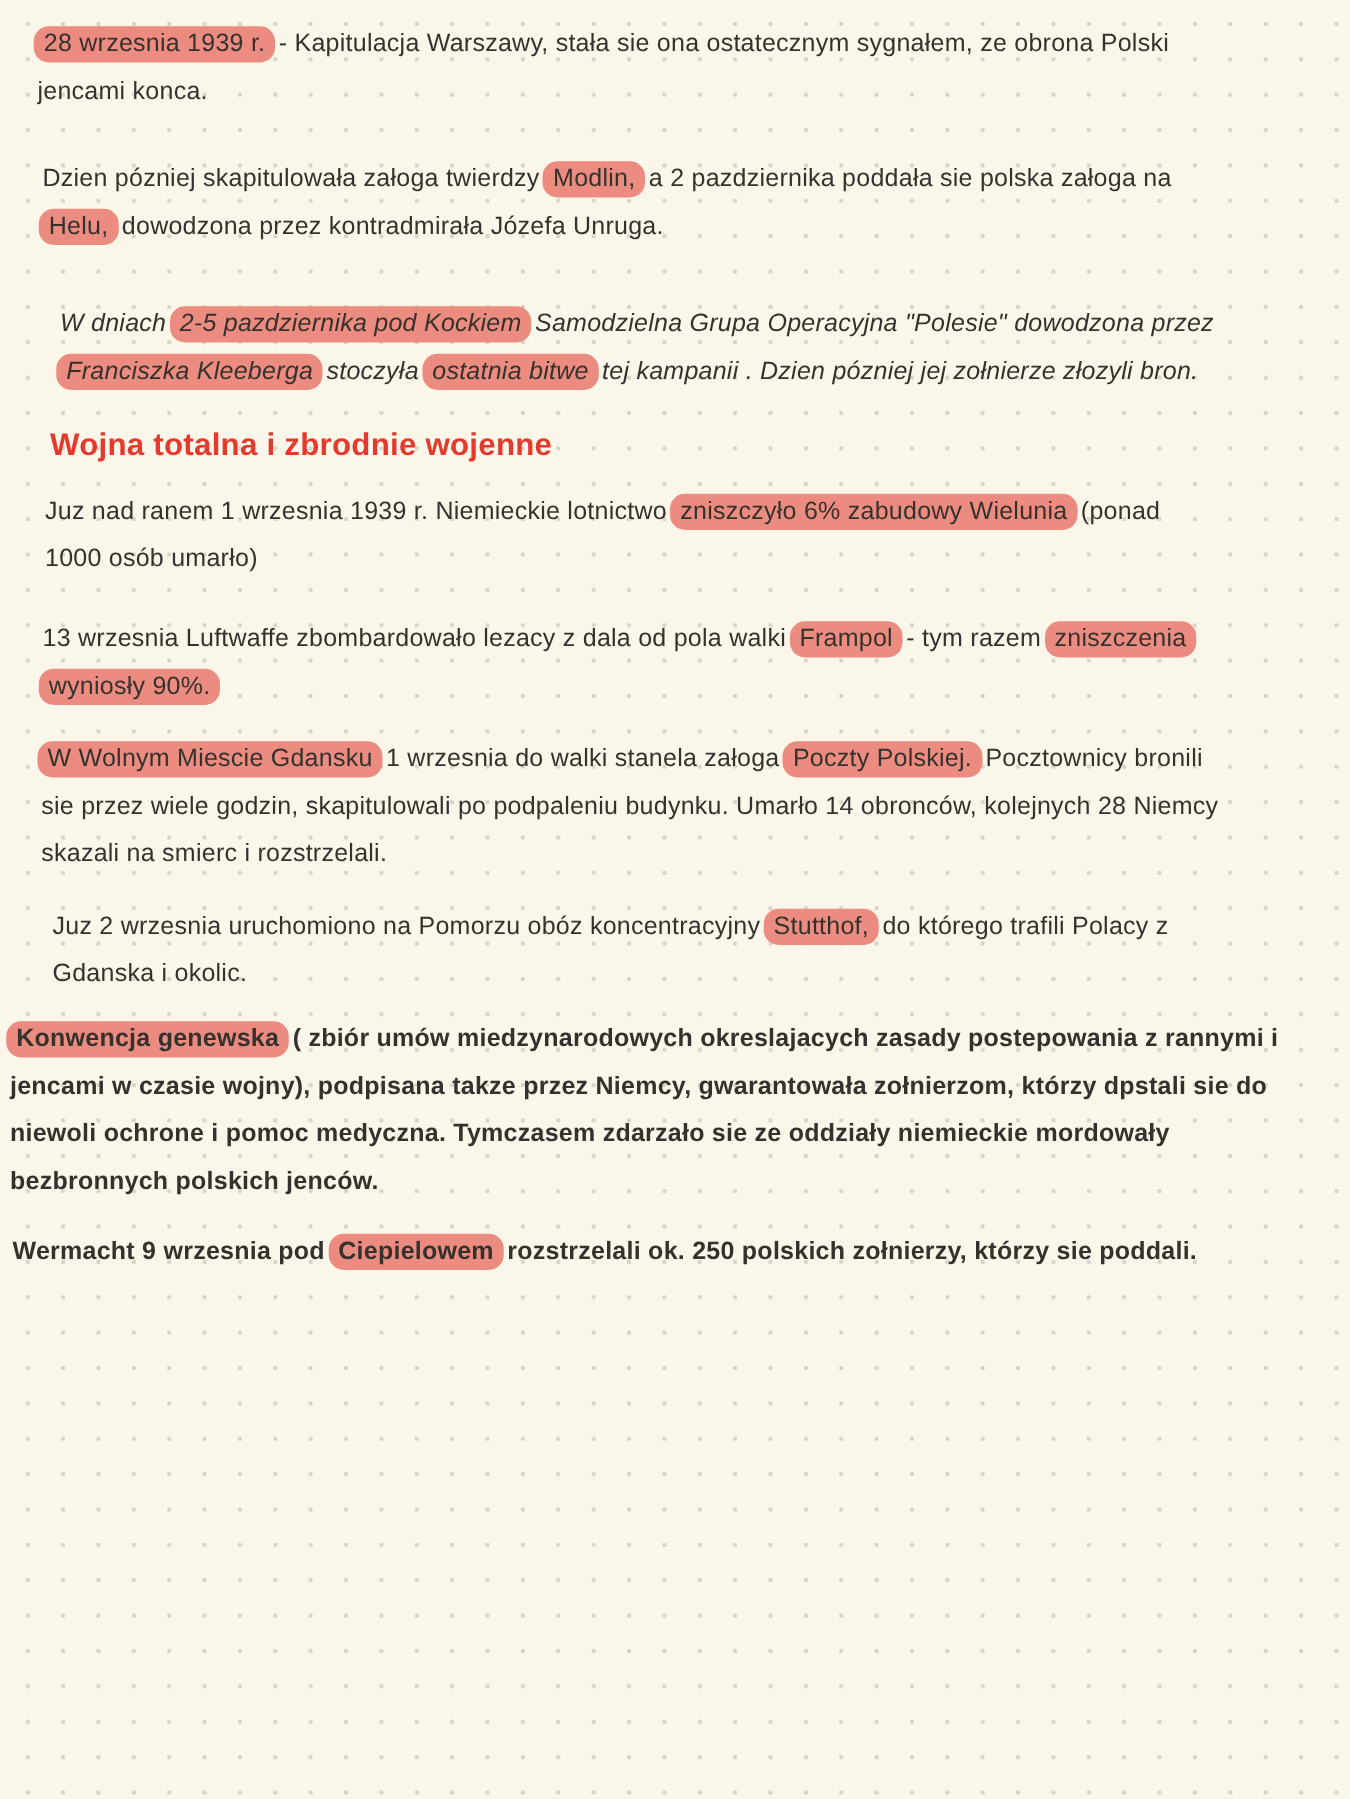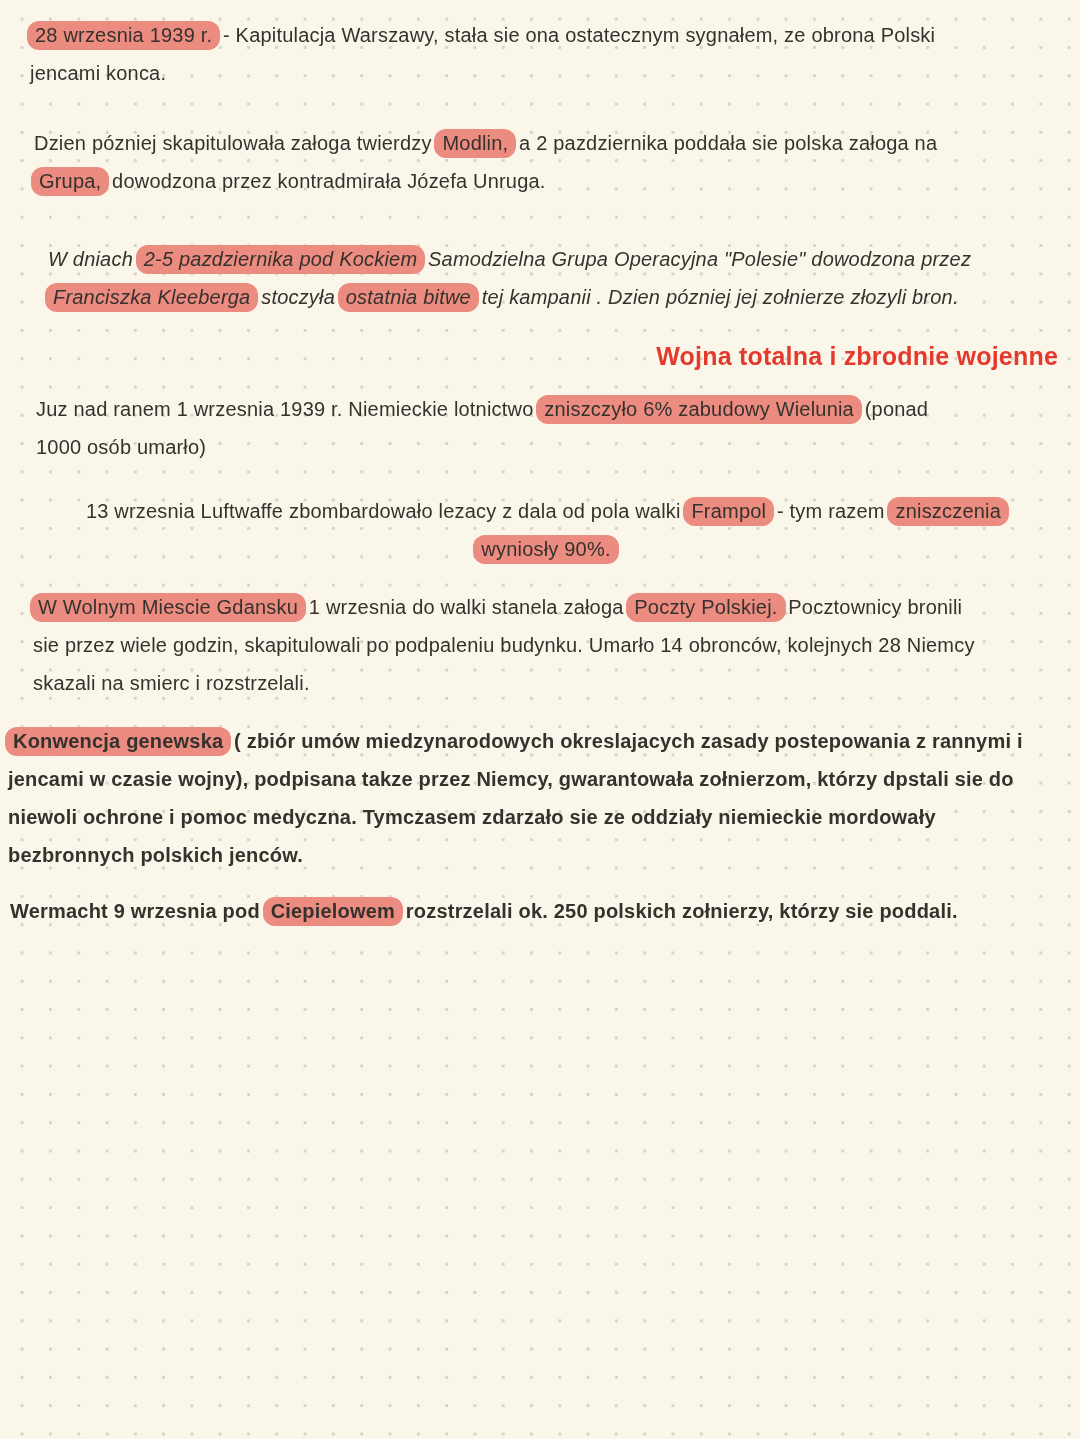--- a/index.html
+++ b/index.html
@@ -44,35 +44,36 @@
     margin: 0 -3px;
     -webkit-box-decoration-break: clone;
     box-decoration-break: clone;
   }
   .txt { background: transparent; }
 
   
   .b-0  { margin: 0 22px 32px 30px; }
   .b-1  { margin: 0 22px 40px 34px; }
   .b-2  { margin: 0 22px 20px 48px; font-style: italic; }
-  .b-3  { margin: 0 22px 14px 40px; text-align: right; }
+  .b-3  { margin: 0 22px 14px 40px; }
   .b-4  { margin: 0 22px 26px 36px; }
-  .b-5  { margin: 0 22px 20px 34px; text-align: center; }
+  .b-5  { margin: 0 22px 20px 34px; }
   .b-6  { margin: 0 22px 20px 33px; }
   .b-7  { margin: 0 22px 14px 42px; }
   .b-8  { margin: 0 22px 42px 39px; }
   .b-9  { margin: 0 22px 18px 8px; font-weight: bold;  }
   .b-10 { margin: 0 22px 0 10px; font-weight: bold;    }
 </style>
 </head>
 <body>
 
 <div class="note-page">
     <p class="para b-0"><span class="hl">28 wrzesnia 1939 r.</span><span class="txt"> - Kapitulacja Warszawy, stała sie ona ostatecznym sygnałem, ze obrona Polski</span><br><span class="txt">jencami konca.</span></p>
-    <p class="para b-1"><span class="txt">Dzien pózniej skapitulowała załoga twierdzy </span><span class="hl">Modlin,</span><span class="txt"> a 2 pazdziernika poddała sie polska załoga na</span><br><span class="hl">Grupa,</span><span class="txt"> dowodzona przez kontradmirała Józefa Unruga.</span></p>
+    <p class="para b-1"><span class="txt">Dzien pózniej skapitulowała załoga twierdzy </span><span class="hl">Modlin,</span><span class="txt"> a 2 pazdziernika poddała sie polska załoga na</span><br><span class="hl">Helu,</span><span class="txt"> dowodzona przez kontradmirała Józefa Unruga.</span></p>
     <p class="para b-2"><span class="txt">W dniach </span><span class="hl">2-5 pazdziernika pod Kockiem</span><span class="txt"> Samodzielna Grupa Operacyjna "Polesie" dowodzona przez</span><br><span class="hl">Franciszka Kleeberga</span><span class="txt"> stoczyła </span><span class="hl">ostatnia bitwe</span><span class="txt"> tej kampanii . Dzien pózniej jej zołnierze złozyli bron.</span></p>
     <h2 class="heading b-3">Wojna totalna i zbrodnie wojenne</h2>
     <p class="para b-4"><span class="txt">Juz nad ranem 1 wrzesnia 1939 r. Niemieckie lotnictwo </span><span class="hl">zniszczyło 6% zabudowy Wielunia</span><span class="txt"> (ponad</span><br><span class="txt">1000 osób umarło)</span></p>
     <p class="para b-5"><span class="txt">13 wrzesnia Luftwaffe zbombardowało lezacy z dala od pola walki </span><span class="hl">Frampol</span><span class="txt"> - tym razem </span><span class="hl">zniszczenia</span><br><span class="hl">wyniosły 90%.</span></p>
     <p class="para b-6"><span class="hl">W Wolnym Miescie Gdansku</span><span class="txt"> 1 wrzesnia do walki stanela załoga </span><span class="hl">Poczty Polskiej.</span><span class="txt"> Pocztownicy bronili</span><br><span class="txt">sie przez wiele godzin, skapitulowali po podpaleniu budynku. Umarło 14 obronców, kolejnych 28 Niemcy</span><br><span class="txt">skazali na smierc i rozstrzelali.</span></p>
+    <p class="para b-7"><span class="txt">Juz 2 wrzesnia uruchomiono na Pomorzu obóz koncentracyjny </span><span class="hl">Stutthof,</span><span class="txt"> do którego trafili Polacy z</span><br><span class="txt">Gdanska i okolic.</span></p>
     <p class="para b-9"><span class="hl">Konwencja genewska</span><span class="txt"> ( zbiór umów miedzynarodowych okreslajacych zasady postepowania z rannymi i</span><br><span class="txt">jencami w czasie wojny), podpisana takze przez Niemcy, gwarantowała zołnierzom, którzy dpstali sie do</span><br><span class="txt">niewoli ochrone i pomoc medyczna. Tymczasem zdarzało sie ze oddziały niemieckie mordowały</span><br><span class="txt">bezbronnych polskich jenców.</span></p>
     <p class="para b-10"><span class="txt">Wermacht 9 wrzesnia pod </span><span class="hl">Ciepielowem</span><span class="txt"> rozstrzelali ok. 250 polskich zołnierzy, którzy sie poddali.</span></p>
   </div>
 
 </body></html>

